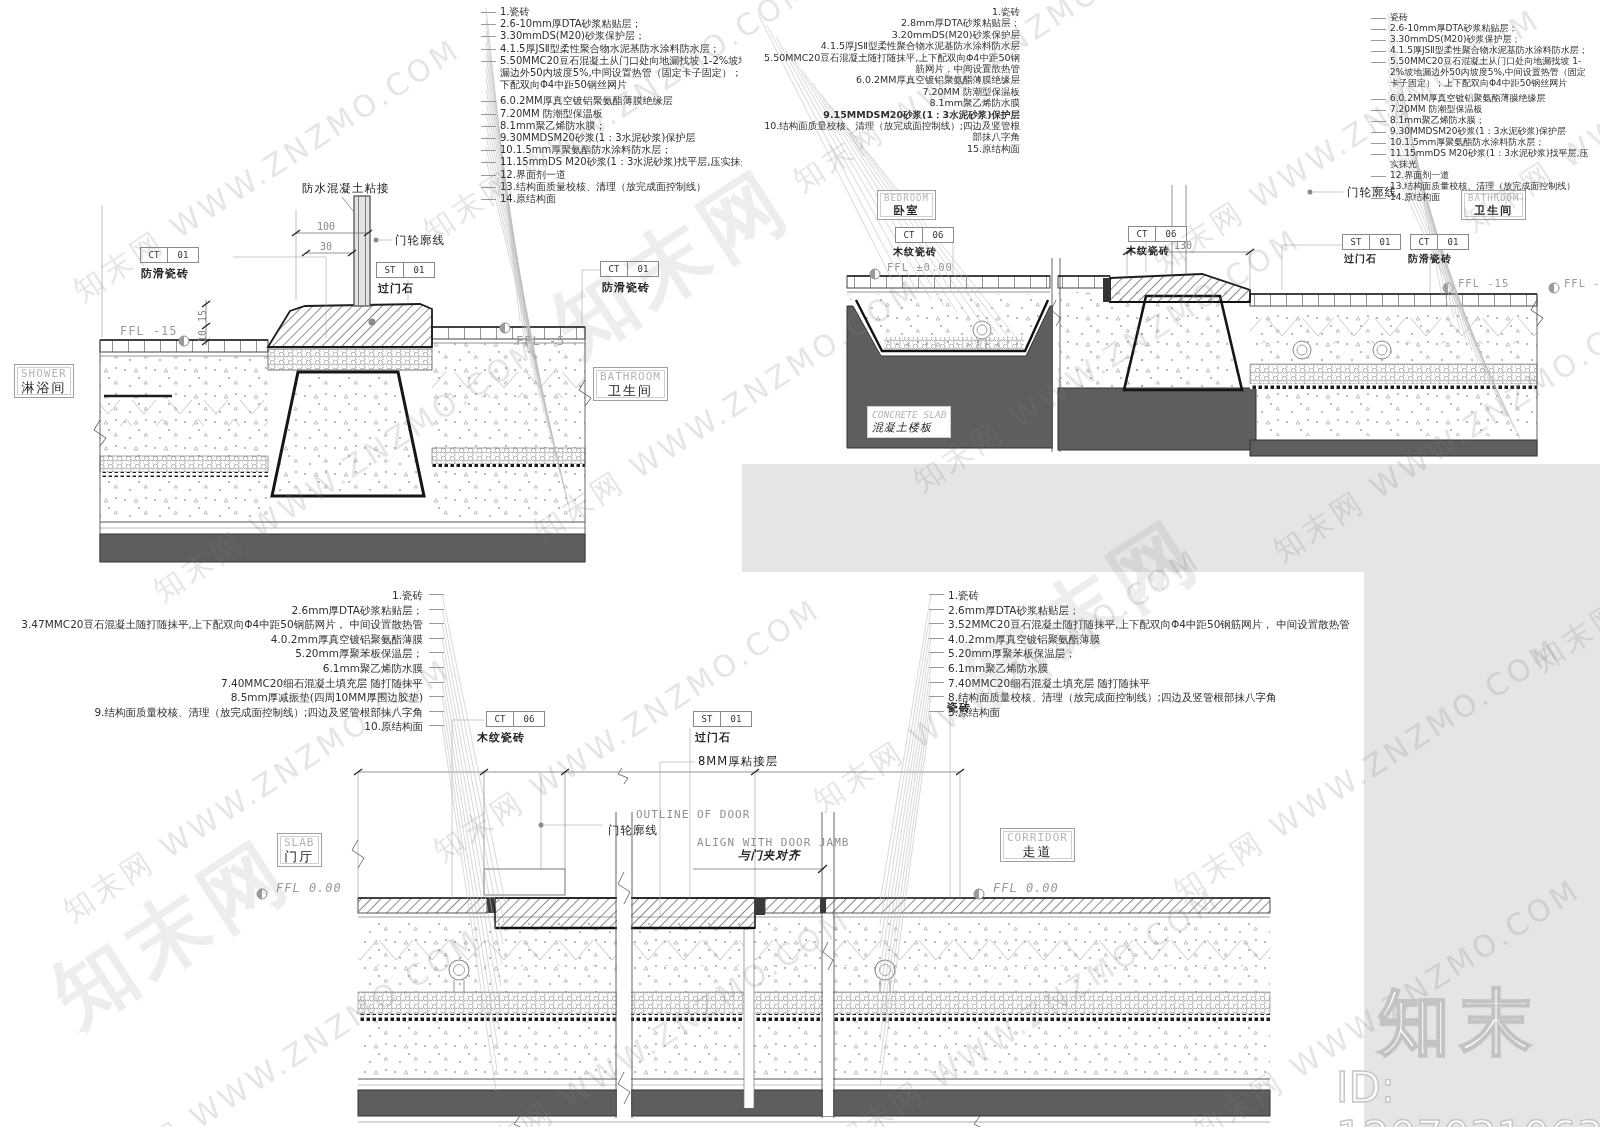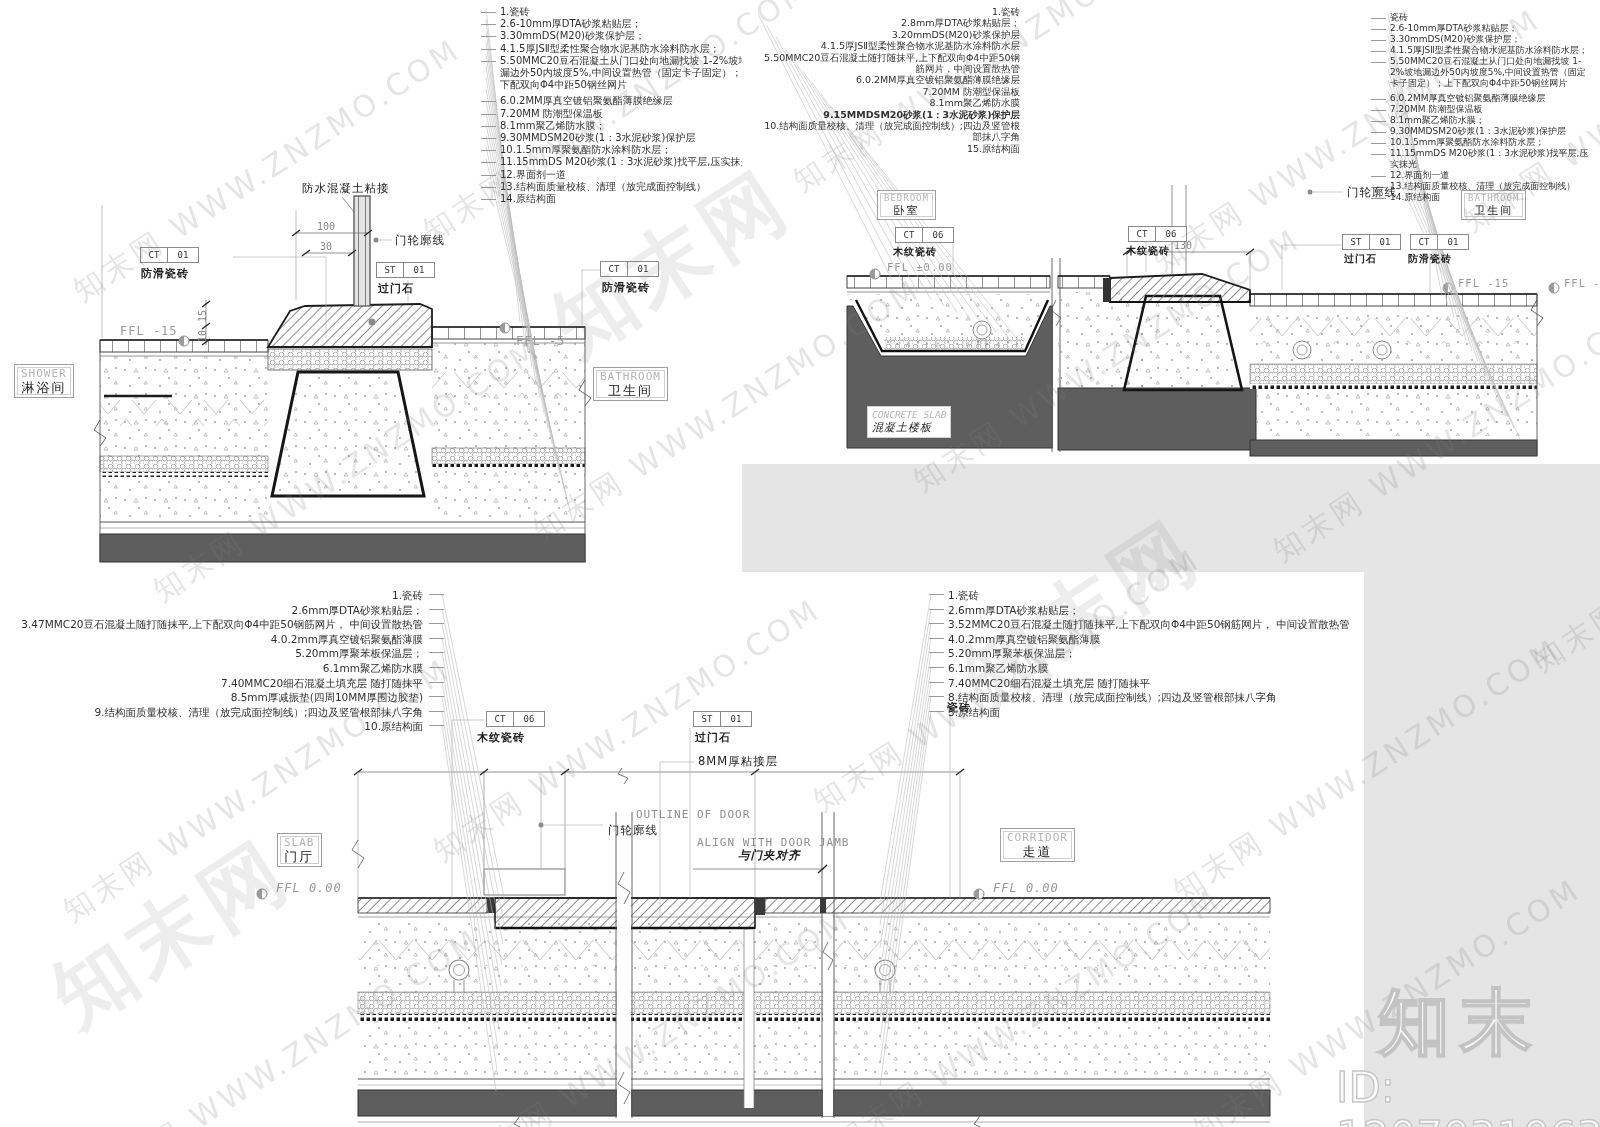--- a/index.html
+++ b/index.html
@@ -28,21 +28,21 @@
   .tag .c1{width:26px;border-right:1px solid #8a8a8a;}
   .tag .c2{width:30px;}
   .taglab{position:absolute;font-size:11px;font-weight:bold;color:#222;letter-spacing:1px;white-space:nowrap;}
   .taglab.sm{font-size:10px;}
   
   .roombox{position:absolute;border:1px solid #9f9f9f;background:#fff;text-align:center;padding:2px 6px;}
   .roombox::before{content:"";position:absolute;inset:2px;border:1px solid #cfcfcf;pointer-events:none;}
   .roombox .en{display:block;color:#b4b4b4;font-family:"DejaVu Sans Mono",monospace;font-size:11px;letter-spacing:1px;line-height:13px;white-space:nowrap;}
   .roombox .zh{display:block;color:#222;font-size:13px;line-height:15px;letter-spacing:2px;white-space:nowrap;}
   .roombox.sm .en{font-size:9px;line-height:11px;}
-  .roombox.sm .zh{font-size:11px;line-height:13px;}
+  .roombox.sm .zh{font-size:11px;line-height:13px;font-weight:bold;}
   .ffl{position:absolute;color:#9a9a9a;font-family:"DejaVu Sans Mono",monospace;font-size:12px;letter-spacing:1px;white-space:nowrap;}
   .ffl.sm{font-size:10.5px;}
   .callout{position:absolute;color:#222;font-size:11.5px;letter-spacing:1px;white-space:nowrap;}
   .callout.en{color:#8f8f8f;font-family:"DejaVu Sans Mono",monospace;font-size:11px;}
   .dim{position:absolute;color:#888;font-family:"DejaVu Sans Mono",monospace;font-size:10px;white-space:nowrap;}
   .dim.rot{transform:rotate(-90deg);transform-origin:left top;}
   .slabbox{position:absolute;background:#fff;border:1px solid #d0d0d0;padding:2px 4px;font-style:italic;}
   .slabbox .en{display:block;color:#b4b4b4;font-family:"DejaVu Sans Mono",monospace;font-size:9.5px;line-height:12px;white-space:nowrap;}
   .slabbox .zh{display:block;color:#222;font-size:11px;line-height:14px;letter-spacing:1px;white-space:nowrap;}
   

